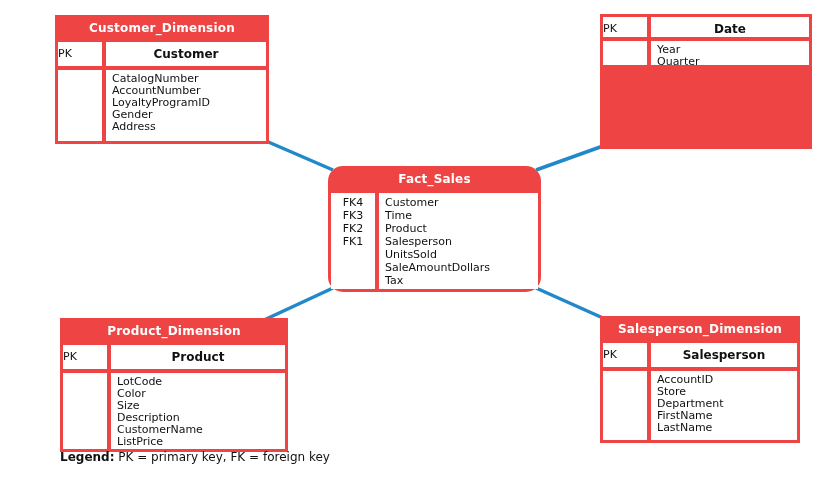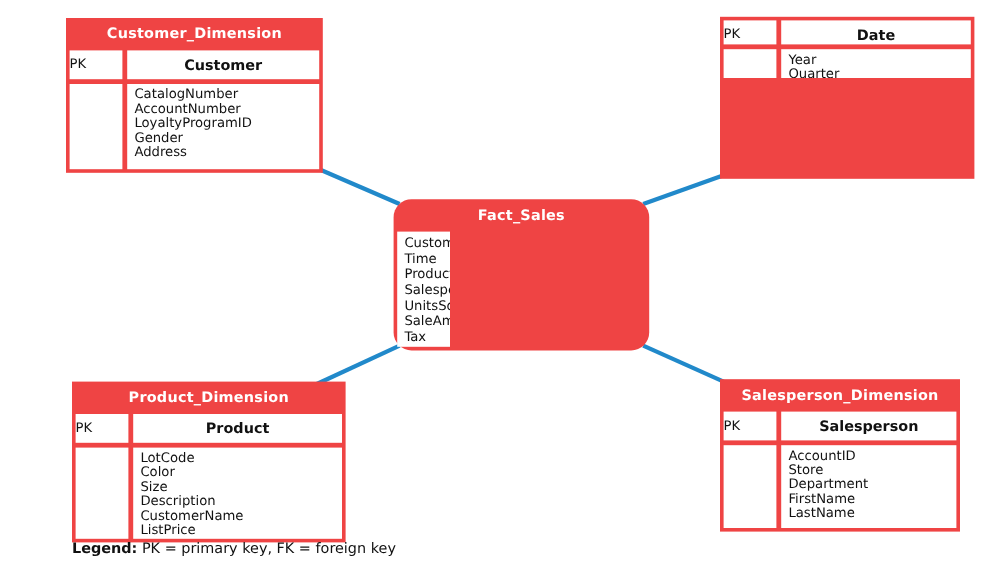--- a/index.html
+++ b/index.html
@@ -115,20 +115,24 @@
     <div class="cell attrs-cell">Year
 Quarter
 Month
 Week
 DayOfWeek
 Hour</div>
   </div>
 
   <div id="tbl-fact" class="etable fact">
     <div class="etitle">Fact_Sales</div>
+    <div class="cell fk-cell">FK4
+FK3
+FK2
+FK1</div>
     <div class="cell attrs-cell fact-attrs">Customer
 Time
 Product
 Salesperson
 UnitsSold
 SaleAmountDollars
 Tax</div>
   </div>
 
   <div id="tbl-product" class="etable dim">

